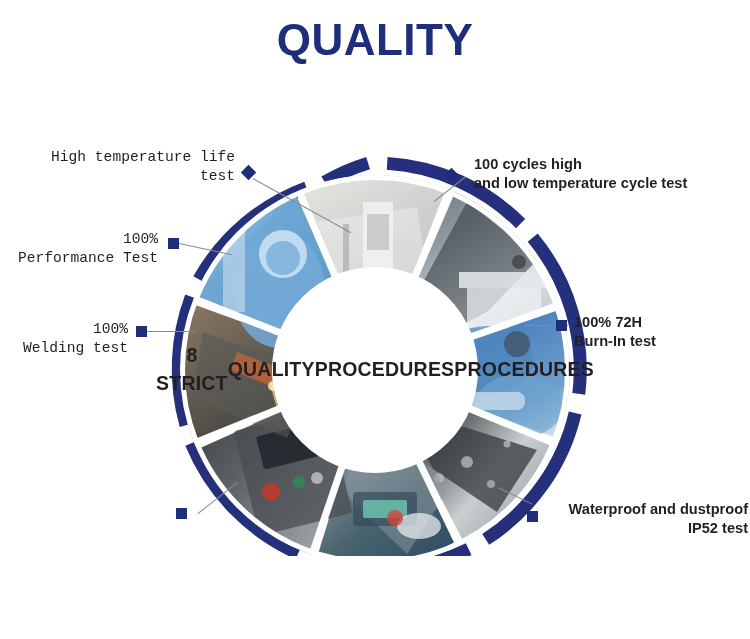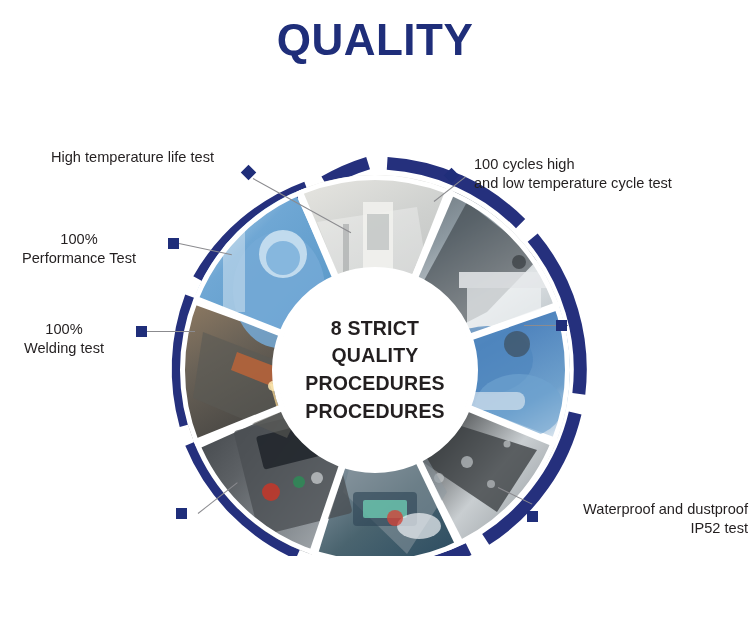--- a/index.html
+++ b/index.html
@@ -48,43 +48,43 @@
   
   #center-text {
     position: absolute;
     left: 277px;
     top: 272px;
     width: 196px;
     height: 196px;
     border-radius: 50%;
     background: #ffffff;
     display: flex;
-    flex-direction: column;
+    flex-direction: row;
     align-items: center;
     justify-content: center;
     text-align: center;
     color: #231f20;
     font-weight: bold;
     font-size: 19.5px;
     line-height: 1.42;
     letter-spacing: 0.2px;
     pointer-events: none;
   }
   #center-text span { display: block; }
 
   
   .callout {
     position: absolute;
     color: #231f20;
     font-size: 14.6px;
     line-height: 1.33;
     white-space: pre-line;
   }
-  .callout.right { text-align: left; }
-  .callout.left  { text-align: center; }
+  .callout.right { text-align: left; font-weight: bold; }
+  .callout.left  { text-align: right; font-family: Liberation Mono, monospace; }
   .callout.center{ text-align: center; }
 
   
   .marker {
     position: absolute;
     width: 11px;
     height: 11px;
     background: #1f2e7a;
   }
   .marker.diamond { transform: rotate(45deg); }
@@ -275,20 +275,22 @@
   <div class="callout right" style="left:474px; top:155px; width:250px;">100 cycles high
 and low temperature cycle test</div>
 
   <div class="leader" style="left: 179px; top: 243px; width: 54px; transform: rotate(12deg); background: rgb(139, 139, 143);"></div>
   <div class="marker" style="left: 168px; top: 238px; background: rgb(31, 46, 122);"></div>
   <div class="callout left" style="left:0px; top:230px; width:158px;">100%
 Performance Test</div>
 
   <div class="leader" style="left: 524px; top: 325px; width: 44px; transform: rotate(0deg); background: rgb(139, 139, 143);"></div>
   <div class="marker" style="left: 556px; top: 320px; background: rgb(31, 46, 122);"></div>
+  <div class="callout right" style="left:574px; top:313px; width:170px;">100% 72H
+Burn-In test</div>
 
   <div class="leader" style="left: 147px; top: 331px; width: 48px; transform: rotate(0deg); background: rgb(139, 139, 143);"></div>
   <div class="marker" style="left: 136px; top: 326px; background: rgb(31, 46, 122);"></div>
   <div class="callout left" style="left:0px; top:320px; width:128px;">100%
 Welding test</div>
 
   <div class="leader" style="left: 498px; top: 487px; width: 38px; transform: rotate(26deg); background: rgb(139, 139, 143);"></div>
   <div class="marker" style="left: 527px; top: 511px; background: rgb(31, 46, 122);"></div>
   <div class="callout right" style="left:548px; top:500px; width:200px;text-align:right;">Waterproof and dustproof
 IP52 test</div>

